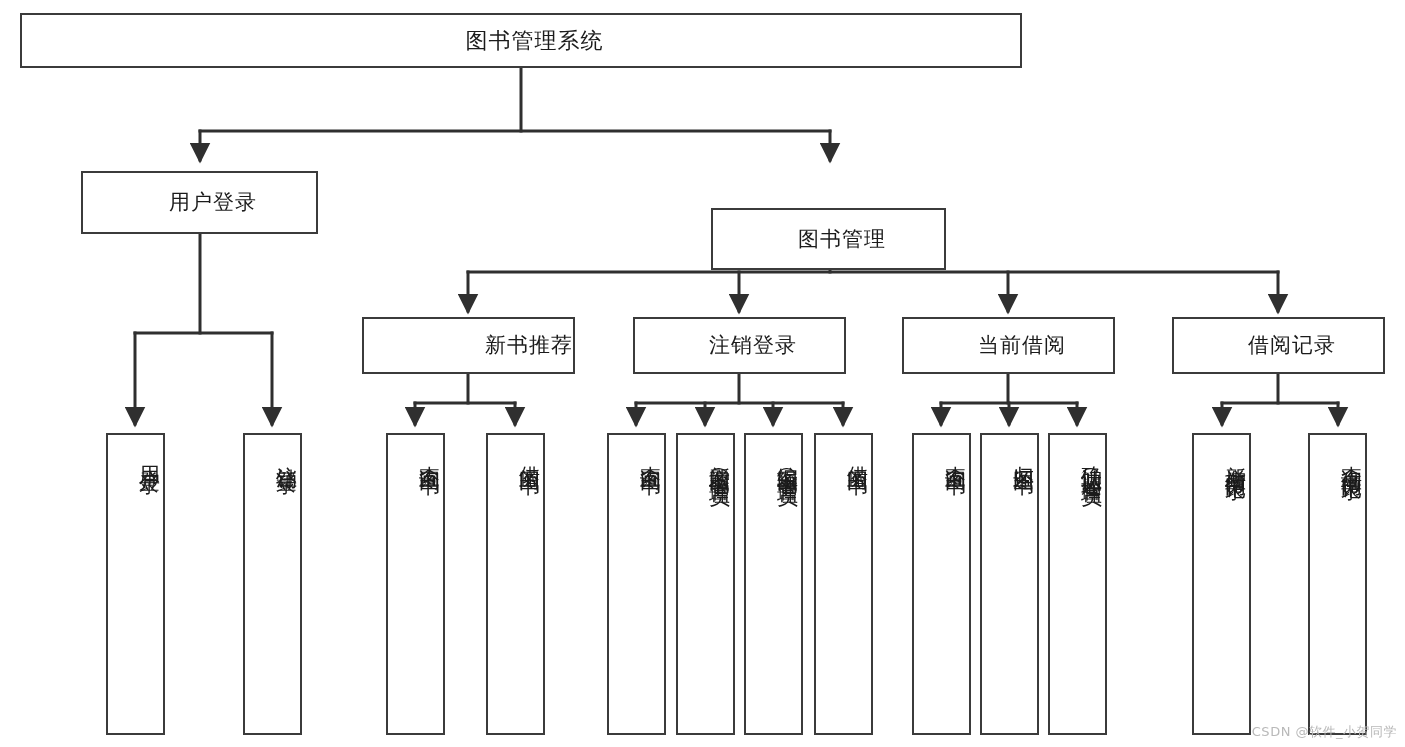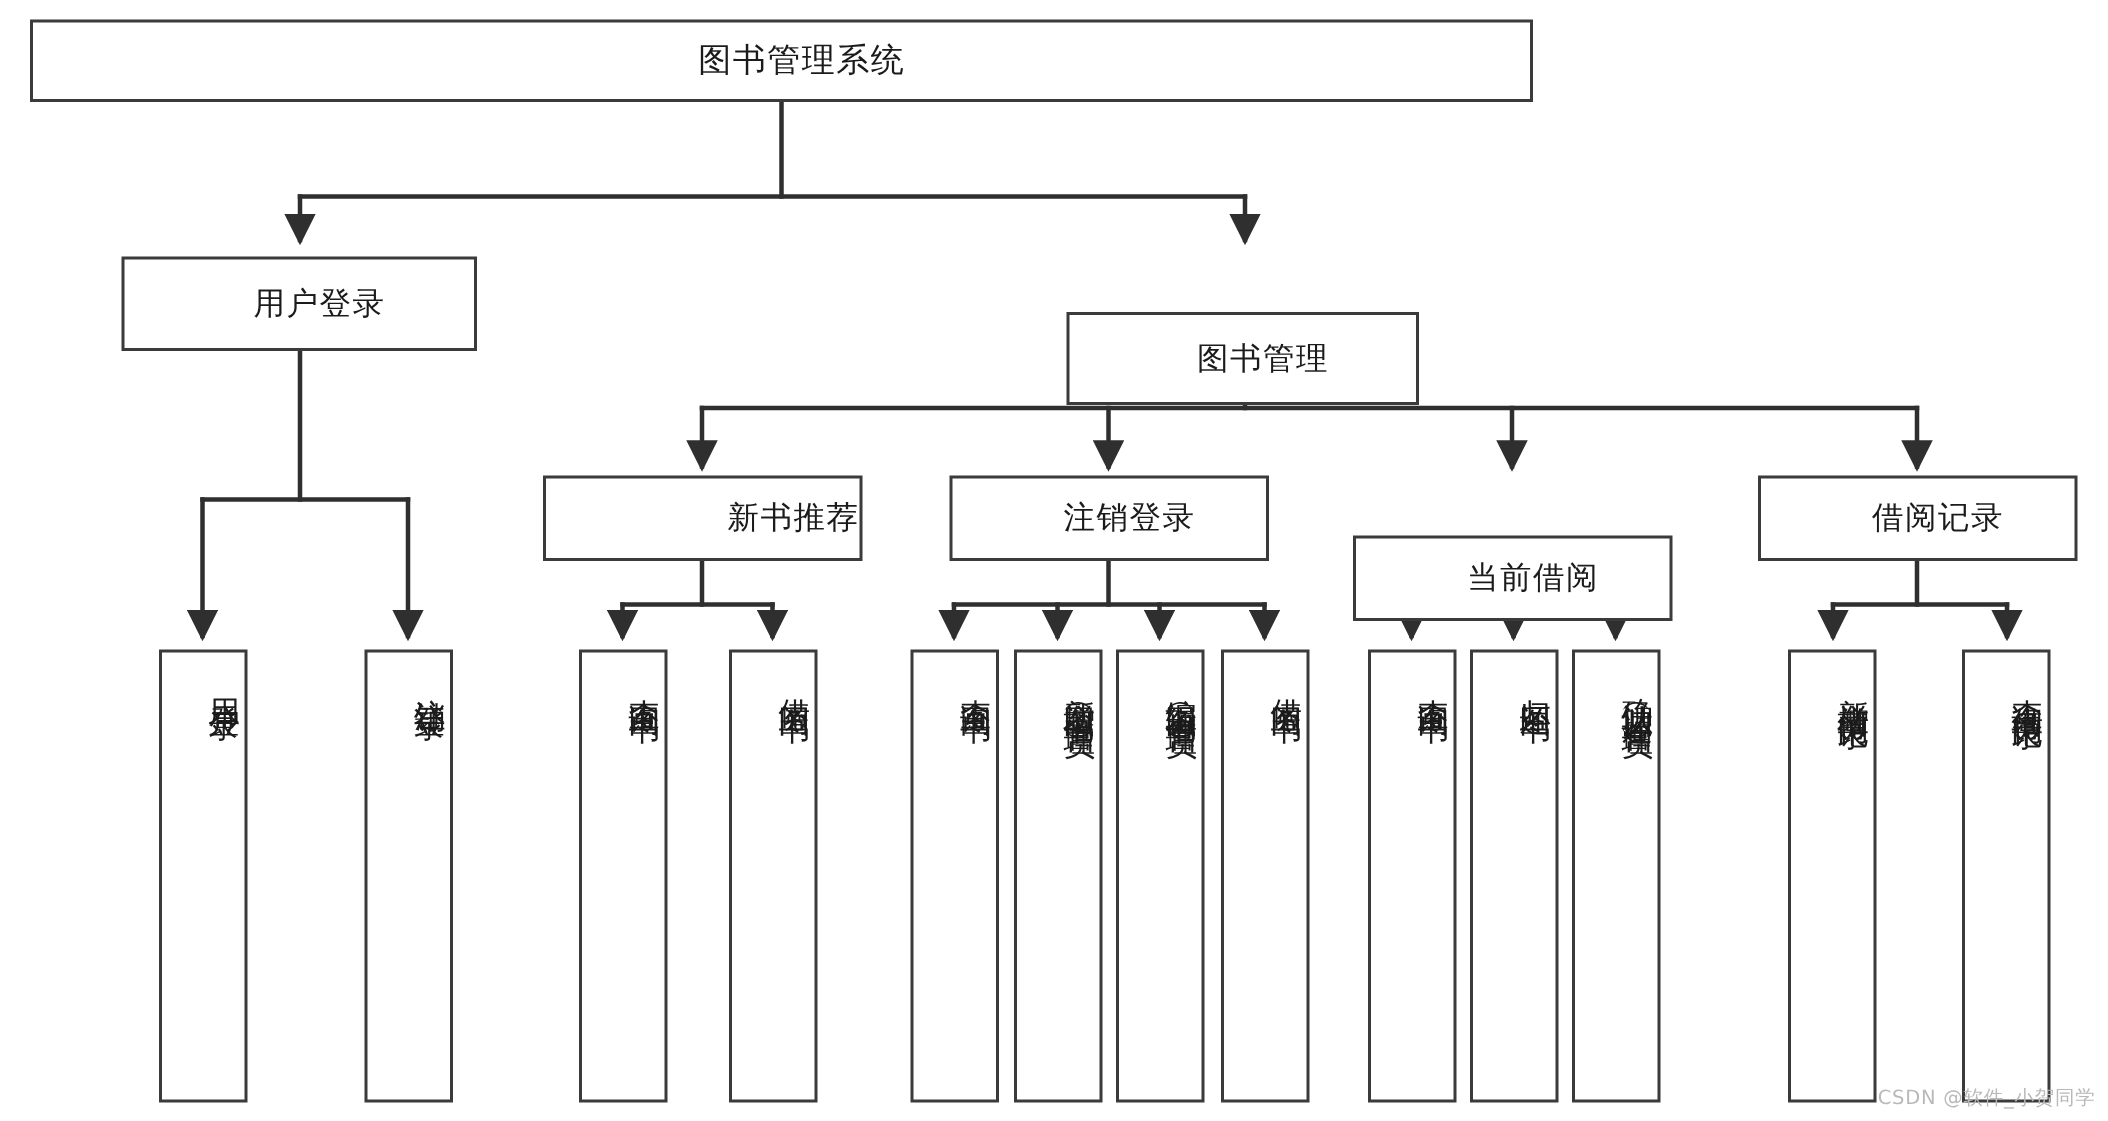--- a/index.html
+++ b/index.html
@@ -146,21 +146,21 @@
   </div>
 
   <div class="node horiz" style="left:362px; top:317px; width:213px; height:57px;justify-content:flex-end;">
     <span class="node-label">新书推荐</span>
   </div>
 
   <div class="node horiz" style="left:633px; top:317px; width:213px; height:57px;">
     <span class="node-label">注销登录</span>
   </div>
 
-  <div class="node horiz" style="left:902px; top:317px; width:213px; height:57px;margin-top:40px;">
+  <div class="node horiz" style="left:902px; top:317px; width:213px; height:57px;">
     <span class="node-label">当前借阅</span>
   </div>
 
   <div class="node horiz" style="left:1172px; top:317px; width:213px; height:57px;">
     <span class="node-label">借阅记录</span>
   </div>
 
   <div class="node vert" style="left:106px; top:433px; width:59px; height:302px;">
     <span class="node-label">用户登录</span>
   </div>

